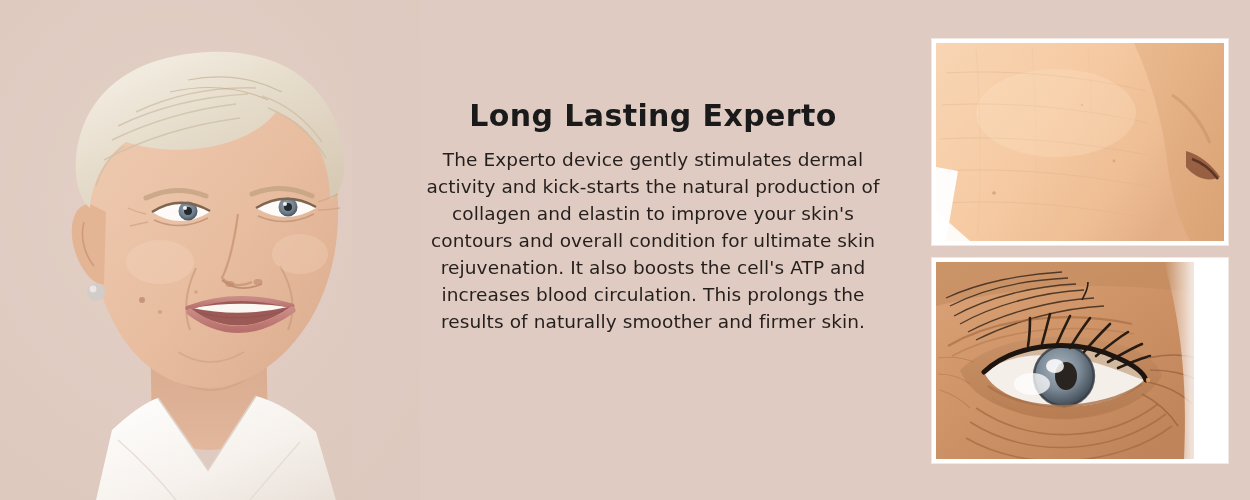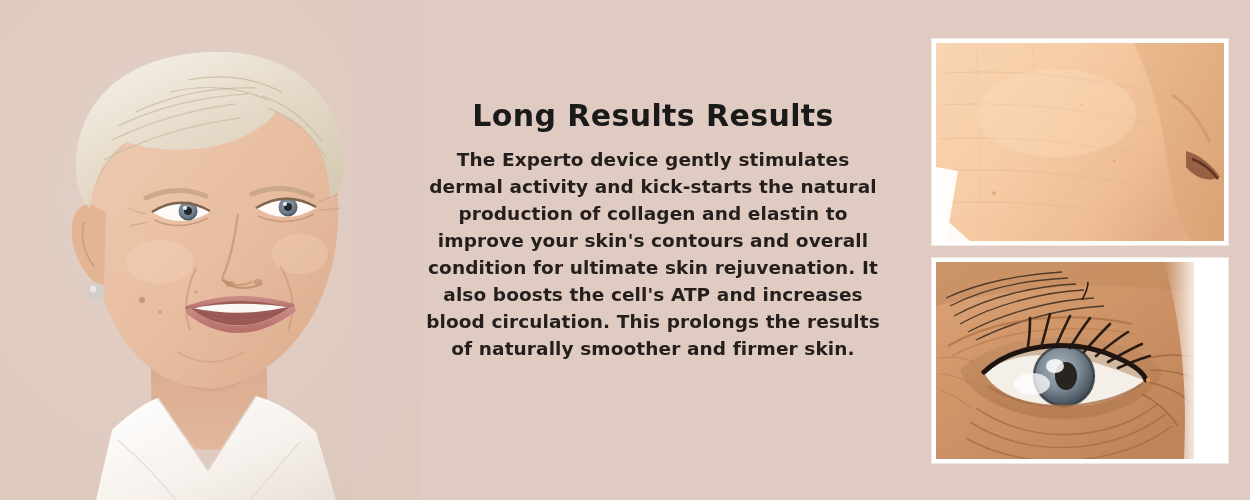--- a/index.html
+++ b/index.html
@@ -32,21 +32,21 @@
     font-size:30px;
     font-weight:bold;
     letter-spacing:0.4px;
     color:#1a1a1a;
     line-height:1.05;
   }
   .bodycopy{
     margin:4px;
     font-family:"DejaVu Sans", sans-serif;
     font-size:18.5px;
-    font-weight:700;
+    font-weight:400;
     line-height:27px;
     color:#241f1d;
     letter-spacing:0.1px;
   }
 
   
   .frame{
     position:absolute;
     background:#ffffff;
     padding:4px;
@@ -203,21 +203,21 @@
       <circle cx="196" cy="292" r="1.8" fill="#c0906f" opacity="0.55"></circle>
 
       <ellipse cx="160" cy="262" rx="34" ry="22" fill="#f5d7c0" opacity="0.35"></ellipse>
       <ellipse cx="300" cy="254" rx="28" ry="20" fill="#f5d7c0" opacity="0.3"></ellipse>
 
       <rect x="352" y="0" width="68" height="500" fill="#dfcbc1" opacity="0.55"></rect>
     </svg>
   </div>
 
   <div class="copy">
-    <h2 class="headline">Long Results Results</h2>
+    <h2 class="headline">Long Lasting Experto</h2>
     <p class="bodycopy">The Experto device gently stimulates dermal activity and kick-starts the natural production of collagen and elastin to improve your skin's contours and overall condition for ultimate skin rejuvenation. It also boosts the cell's ATP and increases blood circulation. This prolongs the results of naturally smoother and firmer skin.</p>
   </div>
 
   <div class="frame" id="frame-top">
     <div class="inner">
       <svg viewBox="0 0 288 198" preserveAspectRatio="none">
         <defs>
           <linearGradient id="skinPhotoG" x1="0" y1="0" x2="1" y2="0.5">
             <stop offset="0%" stop-color="#f8d5b4"></stop>
             <stop offset="45%" stop-color="#f6cba4"></stop>

